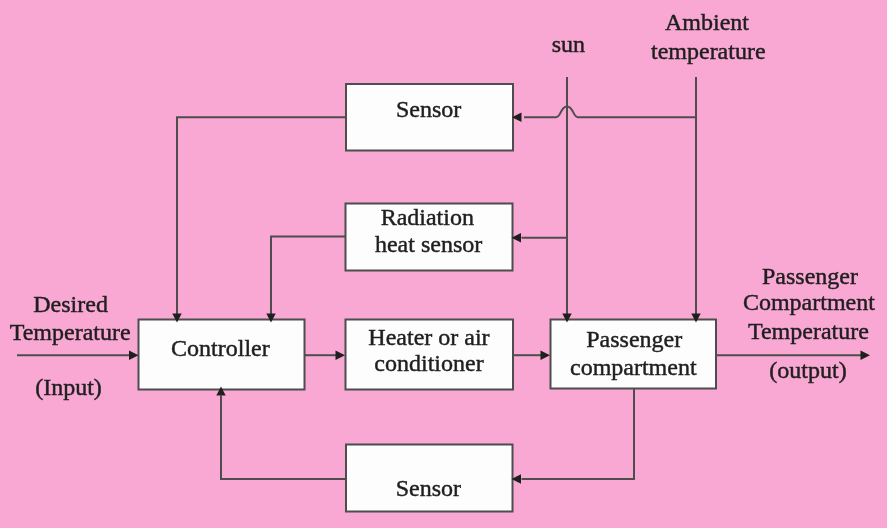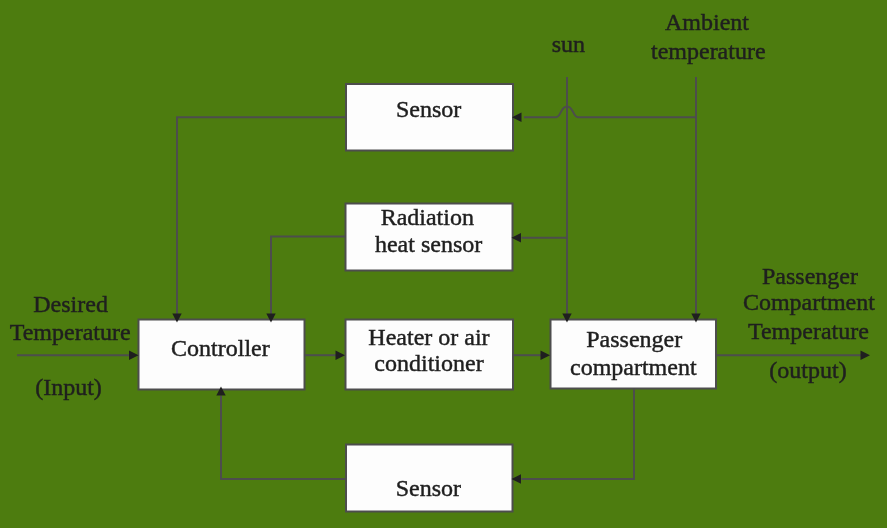--- a/index.html
+++ b/index.html
@@ -1,16 +1,16 @@
 <!DOCTYPE html>
 <html><head>
 <meta charset="utf-8">
 <style>
   html,body{margin:0;padding:0;background:#fdfdfd;}
-  #wrap{width:887px;height:528px;position:relative;background:#4d7c0f;overflow:hidden;}
+  #wrap{width:887px;height:528px;position:relative;background:#f9a8d4;overflow:hidden;}
   svg{position:absolute;left:0;top:0;filter:blur(0.55px);}
   text{font-family:"Liberation Serif",serif;font-size:24px;fill:#1f1f1f;stroke:#1f1f1f;stroke-width:0.45;}
 </style>
 </head>
 <body>
 <div id="wrap">
 <svg width="887" height="528" viewBox="0 0 887 528">
   <g fill="none" stroke="#4d4d4d" stroke-width="2">
 
     <rect x="346" y="84" width="167" height="66.5" fill="#fdfdfd"></rect>

